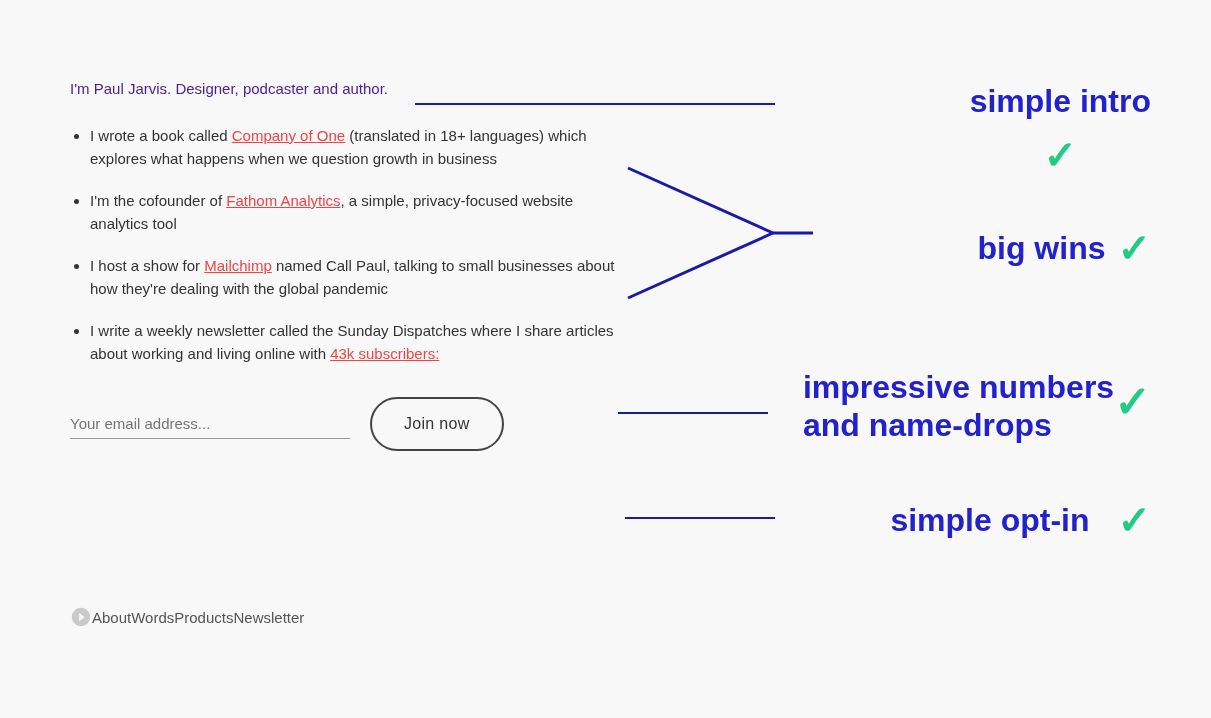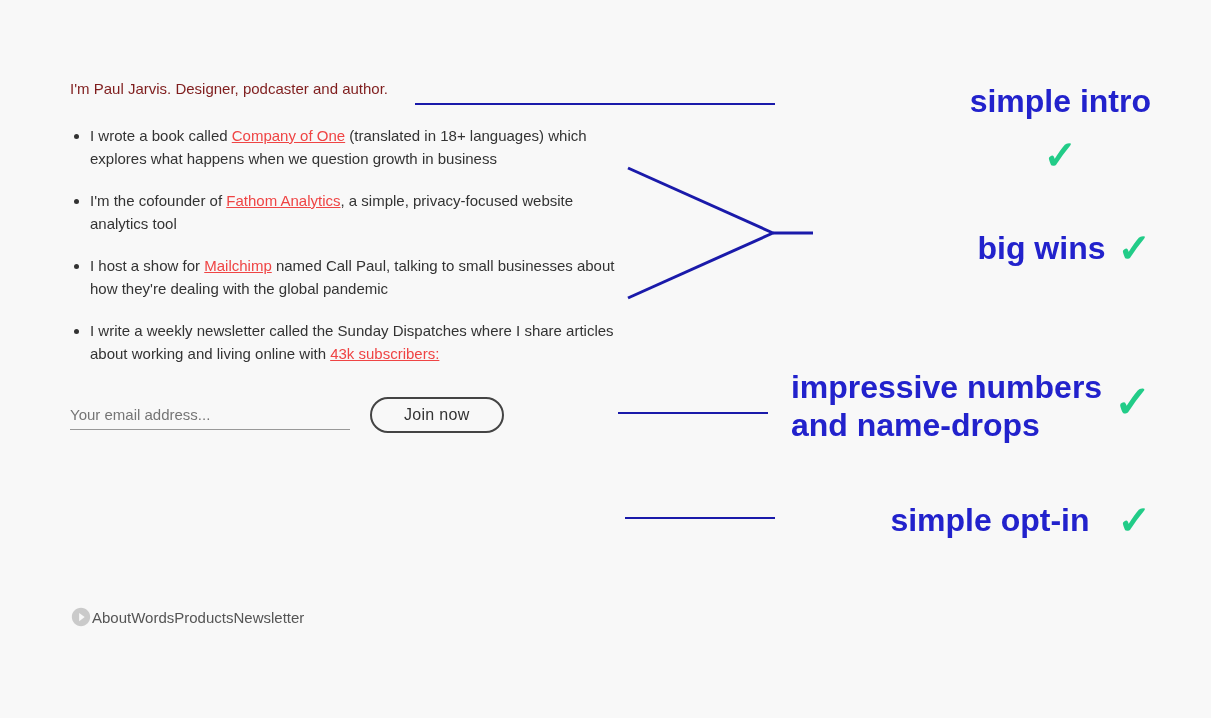--- a/index.html
+++ b/index.html
@@ -25,21 +25,21 @@
     .left-content {
       position: absolute;
       left: 70px;
       top: 80px;
       width: 560px;
     }
 
     .intro-text {
       font-family: Arial, sans-serif;
       font-size: 15px;
-      color: #7f1d1d;
+      color: #4c1d95;
       margin-bottom: 28px;
     }
 
     .bullet-list {
       list-style: disc;
       padding-left: 20px;
       margin-bottom: 32px;
     }
 
     .bullet-list li {
@@ -78,21 +78,21 @@
       color: #7f1d1d;
       width: 280px;
       padding: 6px 0;
       outline: none;
     }
 
     .join-button {
       border: 2px solid #444;
       background: transparent;
       border-radius: 30px;
-      padding: 7px 32px;
+      padding: 16px 32px;
       font-family: Arial, sans-serif;
       font-size: 16px;
       color: #333;
       cursor: pointer;
       letter-spacing: 0.3px;
     }
 
     
     .footer-nav {
       position: absolute;
@@ -150,21 +150,20 @@
       gap: 12px;
     }
 
     
     .annotation-numbers {
       position: absolute;
       top: 368px;
       right: 60px;
       display: flex;
       align-items: flex-start;
-      gap: 12px;
     }
 
     .annotation-text-multi {
       font-family: Arial, sans-serif;
       font-size: 32px;
       font-weight: bold;
       color: #2222cc;
       line-height: 1.2;
     }
 

